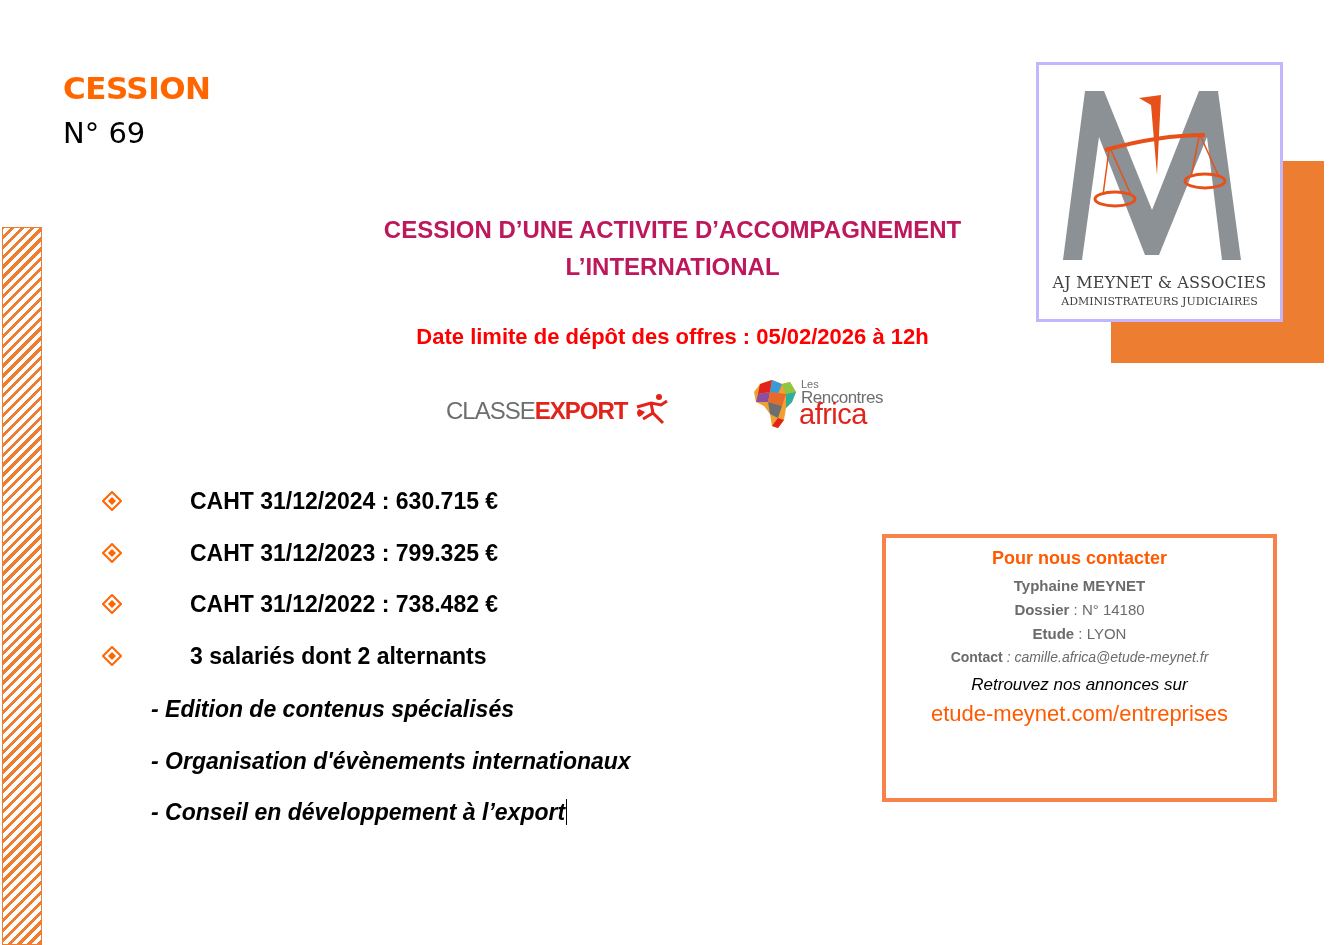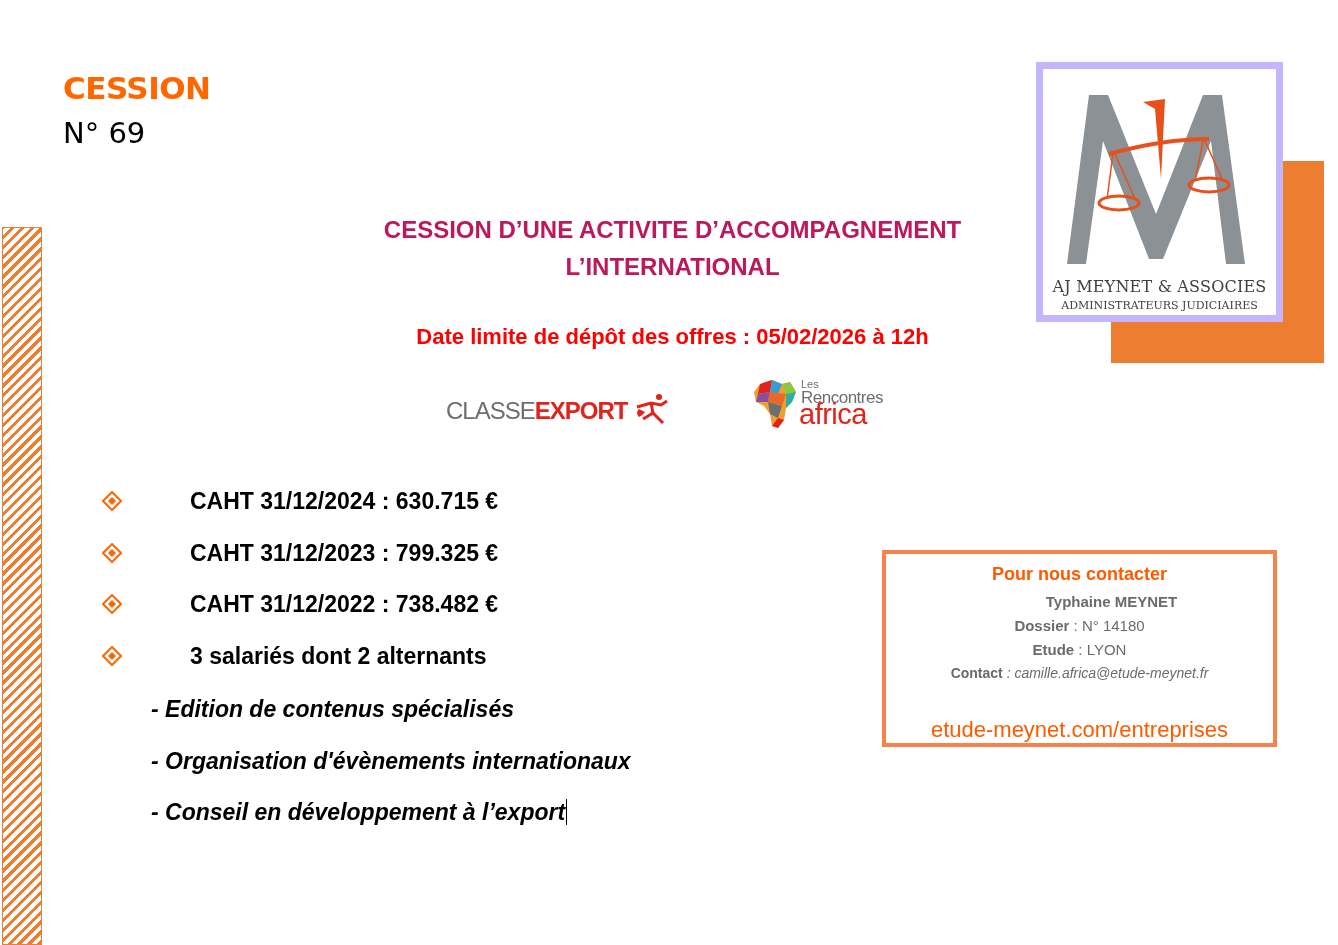--- a/index.html
+++ b/index.html
@@ -18,21 +18,21 @@
     }
     .cession-num {
       position:absolute; left:63px; top:116px; font-size:29px; color:#000;
       font-family:"DejaVu Sans", sans-serif;
     }
     .orange-block {
       position:absolute; left:1111px; top:161px; width:213px; height:202px; background:#ed7d31;
     }
     .logo-box {
       position:absolute; left:1036px; top:62px; width:247px; height:260px;
-      background:#fff; border:7px solid #c4b5fd; box-sizing:border-box;
+      background:#fff; border:3px solid #c4b5fd; box-sizing:border-box;
     }
     .logo-box svg { position:absolute; left:0; top:0; }
     .logo-name {
       position:absolute; left:0; width:100%; top:208px; text-align:center;
       font-family:"DejaVu Serif", serif; font-size:16px; color:#404040; letter-spacing:0.2px;
     }
     .logo-sub {
       position:absolute; left:0; width:100%; top:230px; text-align:center;
       font-family:"DejaVu Serif", serif; font-size:11px; color:#404040;
     }
@@ -65,21 +65,21 @@
       font-family:"Liberation Sans", sans-serif; font-size:23px; font-weight:bold;
     }
     .bullet-row .diamond { position:absolute; left:2px; top:3px; }
     .bullet-row .btext { position:absolute; left:90px; top:0; }
     .activity {
       position:absolute; left:151px; font-family:"Liberation Sans", sans-serif;
       font-size:23px; font-weight:bold; font-style:italic; white-space:nowrap;
     }
     .caret { display:inline-block; width:1px; height:26px; background:#000; vertical-align:-5px; margin-left:1px; }
     .contact-box {
-      position:absolute; left:882px; top:550px; width:395px; height:197px;
+      position:absolute; left:882px; top:534px; width:395px; height:268px;
       border:4px solid #f7834a; box-sizing:border-box; background:#fff;
       text-align:center; font-family:"Liberation Sans", sans-serif;
     }
     .contact-title { position:absolute; top:10px; width:100%; font-size:18px; font-weight:bold; color:#ff5a00; }
     .contact-line { position:absolute; width:100%; font-size:15px; color:#6b6b6b; }
     .contact-line b { color:#6b6b6b; }
     .contact-line i { color:#6b6b6b; }
     .contact-retro { position:absolute; top:137px; width:100%; font-size:17px; font-style:italic; color:#000; }
     .contact-link { position:absolute; top:163px; width:100%; font-size:22px; color:#ff5a00; }
   </style>
@@ -172,18 +172,19 @@
     <span class="btext">3 salariés dont 2 alternants</span>
   </div>
 </div>
 
 <div class="activity" style="top:696px">- Edition de contenus spécialisés</div>
 <div class="activity" style="top:748px">- Organisation d'évènements internationaux</div>
 <div class="activity" style="top:799px"><span>- Conseil en développement à l’export</span><span class="caret"></span></div>
 
 <div class="contact-box">
   <div class="contact-title">Pour nous contacter</div>
-  <div class="contact-line" style="top:39px; font-weight:bold;margin-left:32px;">Typhaine MEYNET</div>
+  <div class="contact-line" style="top:39px; font-weight:bold;">Typhaine MEYNET</div>
   <div class="contact-line" style="top:63px;"><b>Dossier</b><span> : N° 14180</span></div>
   <div class="contact-line" style="top:87px;"><b>Etude</b><span> : LYON</span></div>
   <div class="contact-line" style="top:111px; font-size:14px;"><b>Contact</b><i> : </i><i>camille.africa@etude-meynet.fr</i></div>
+  <div class="contact-retro">Retrouvez nos annonces sur</div>
   <div class="contact-link">etude-meynet.com/entreprises</div>
 </div>
 
 </body></html>

